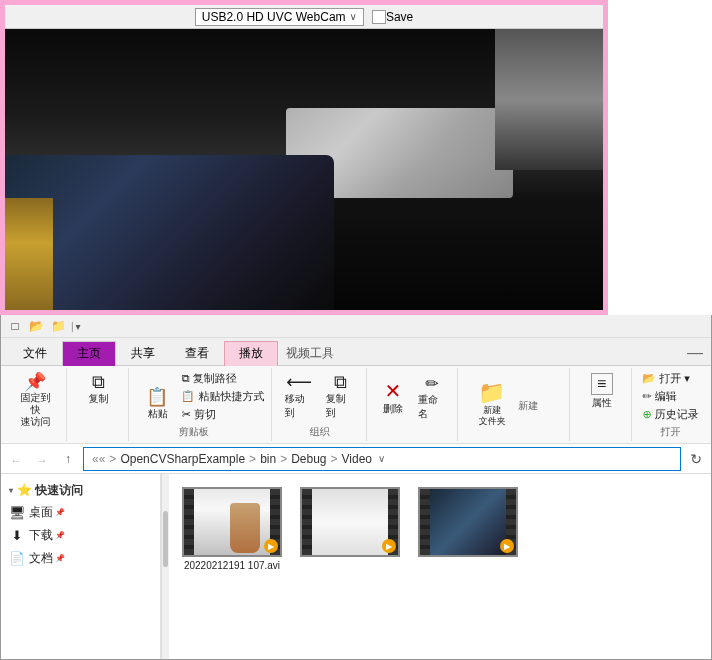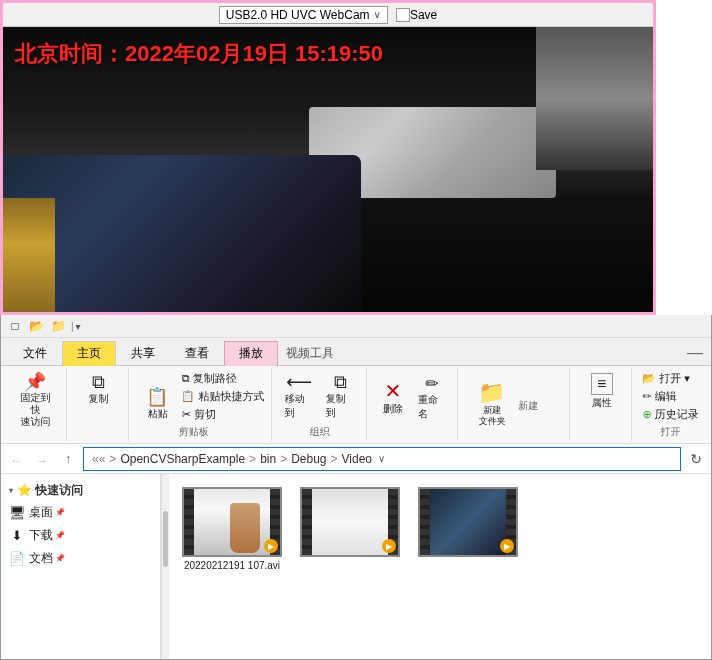--- a/index.html
+++ b/index.html
@@ -7,25 +7,25 @@
       width: 712px;
       height: 660px;
       overflow: hidden;
       font-family: 'Microsoft YaHei', Arial, sans-serif;
       font-size: 12px;
       background: #fff;
     }
 
     
     .webcam-window {
-      width: 656px;
+      width: 608px;
       height: 315px;
       position: relative;
       background: #000;
-      border: 3px solid #f9a8d4;
+      border: 5px solid #f9a8d4;
     }
 
     .webcam-topbar {
       position: absolute;
       top: 0; left: 0; right: 0;
       height: 24px;
       background: #f0f0f0;
       display: flex;
       align-items: center;
       justify-content: center;
@@ -130,21 +130,21 @@
       font-size: 12px;
       cursor: pointer;
       border: 1px solid transparent;
       border-bottom: none;
       color: #000;
       background: transparent;
       position: relative;
       bottom: -1px;
     }
     .ribbon-tab.active {
-      background: #fde047;
+      background: #a21caf;
       border-color: #ccc;
       border-bottom-color: #fff;
       z-index: 2;
     }
     .ribbon-tab.highlight {
       background: #f8d0e0;
       border-color: #e0a0b0;
       color: #000;
       font-weight: normal;
       bottom: -1px;
@@ -417,21 +417,20 @@
       <div class="save-checkbox"></div>
       <span>Save</span>
     </div>
   </div>
 
   <div class="webcam-video-area">
     <div class="camera-scene">
       <div class="camera-left-strip"></div>
       <div class="camera-right-area"></div>
     </div>
-    <div class="timestamp-overlay">北京时间：2022年02月19日  15:19:50</div>
   </div>
 </div>
 
 <div class="explorer-window">
 
   <div class="quick-access">
     <div class="qa-btn">□</div>
     <div class="qa-btn">📂</div>
     <div class="qa-btn">📁</div>
     <span style="color:#888;font-size:10px;">|</span>

